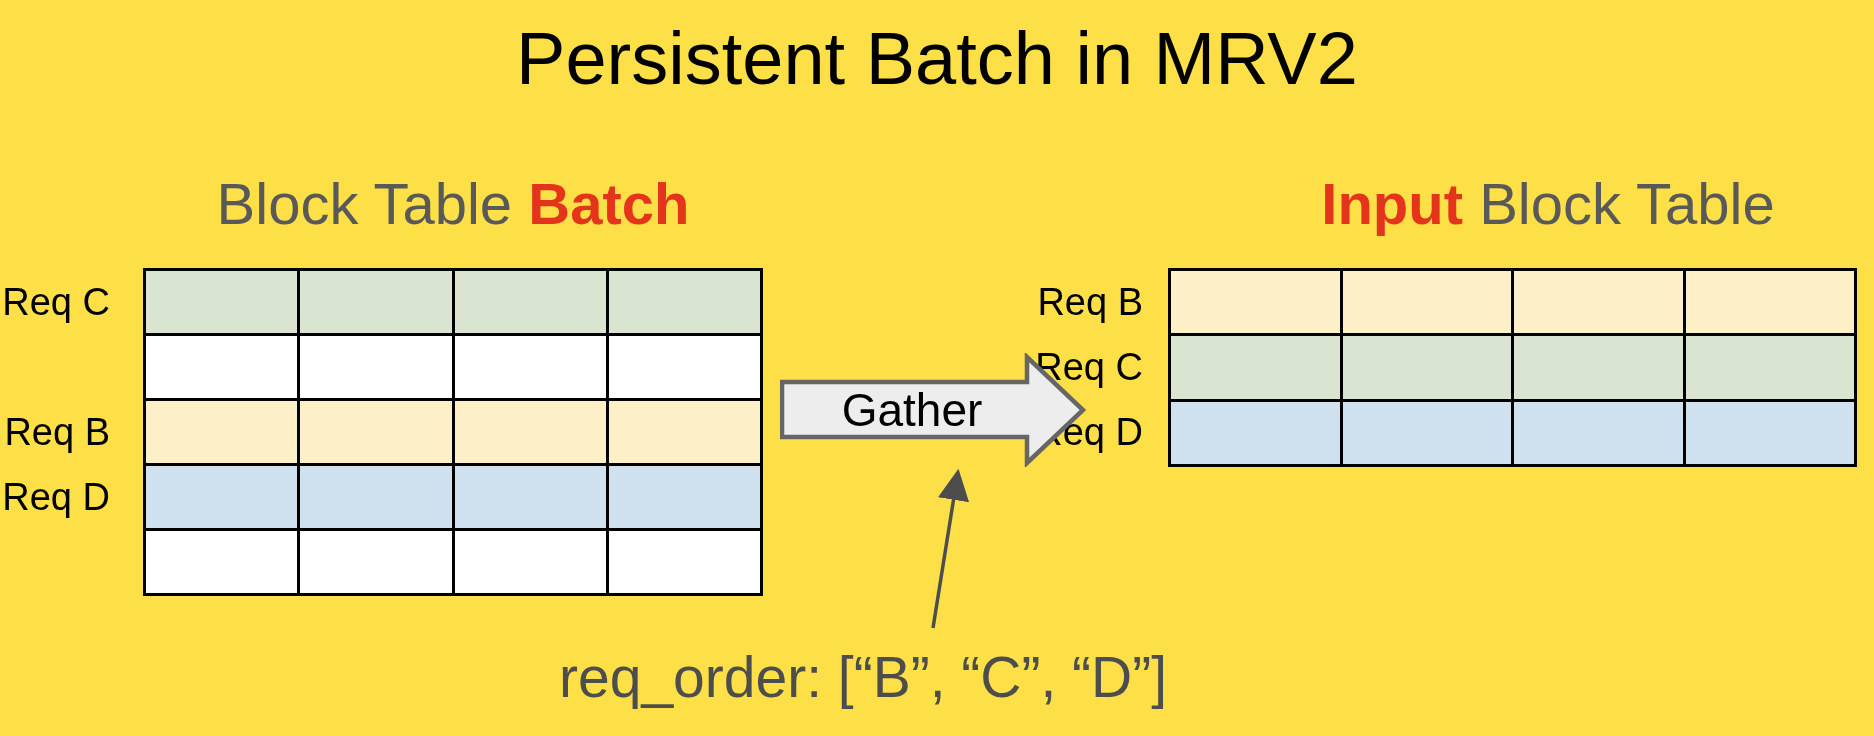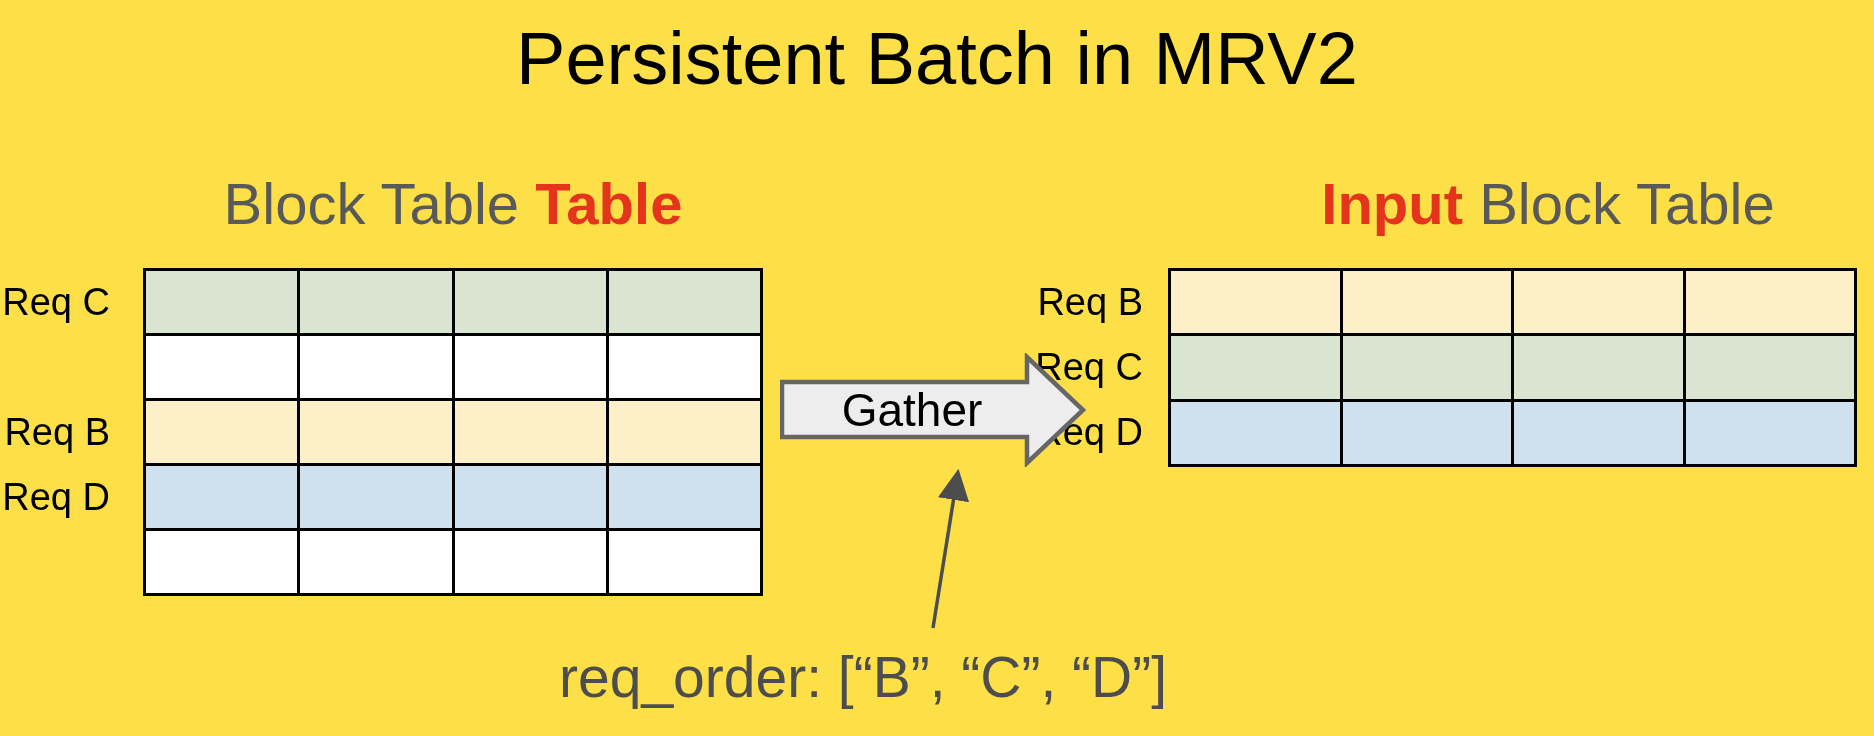--- a/index.html
+++ b/index.html
@@ -59,21 +59,21 @@
     font-size:57px;color:var(--annotation-gray);white-space:nowrap;
   }
 </style>
 </head>
 <body>
 
 <div class="canvas">
 
   <h1 class="title">Persistent Batch in MRV2</h1>
 
-  <div class="heading left-heading"><span>Block Table </span><span class="hl">Table</span></div>
+  <div class="heading left-heading"><span>Block Table </span><span class="hl">Batch</span></div>
 
   <div class="heading right-heading"><span class="hl">Input</span><span> Block Table</span></div>
 
   <div class="row-labels left-labels" style="grid-template-rows: repeat(5, 1fr);">
       <div class="rlabel">Req C</div>
       <div class="rlabel"></div>
       <div class="rlabel">Req B</div>
       <div class="rlabel">Req D</div>
       <div class="rlabel"></div>
     </div>

